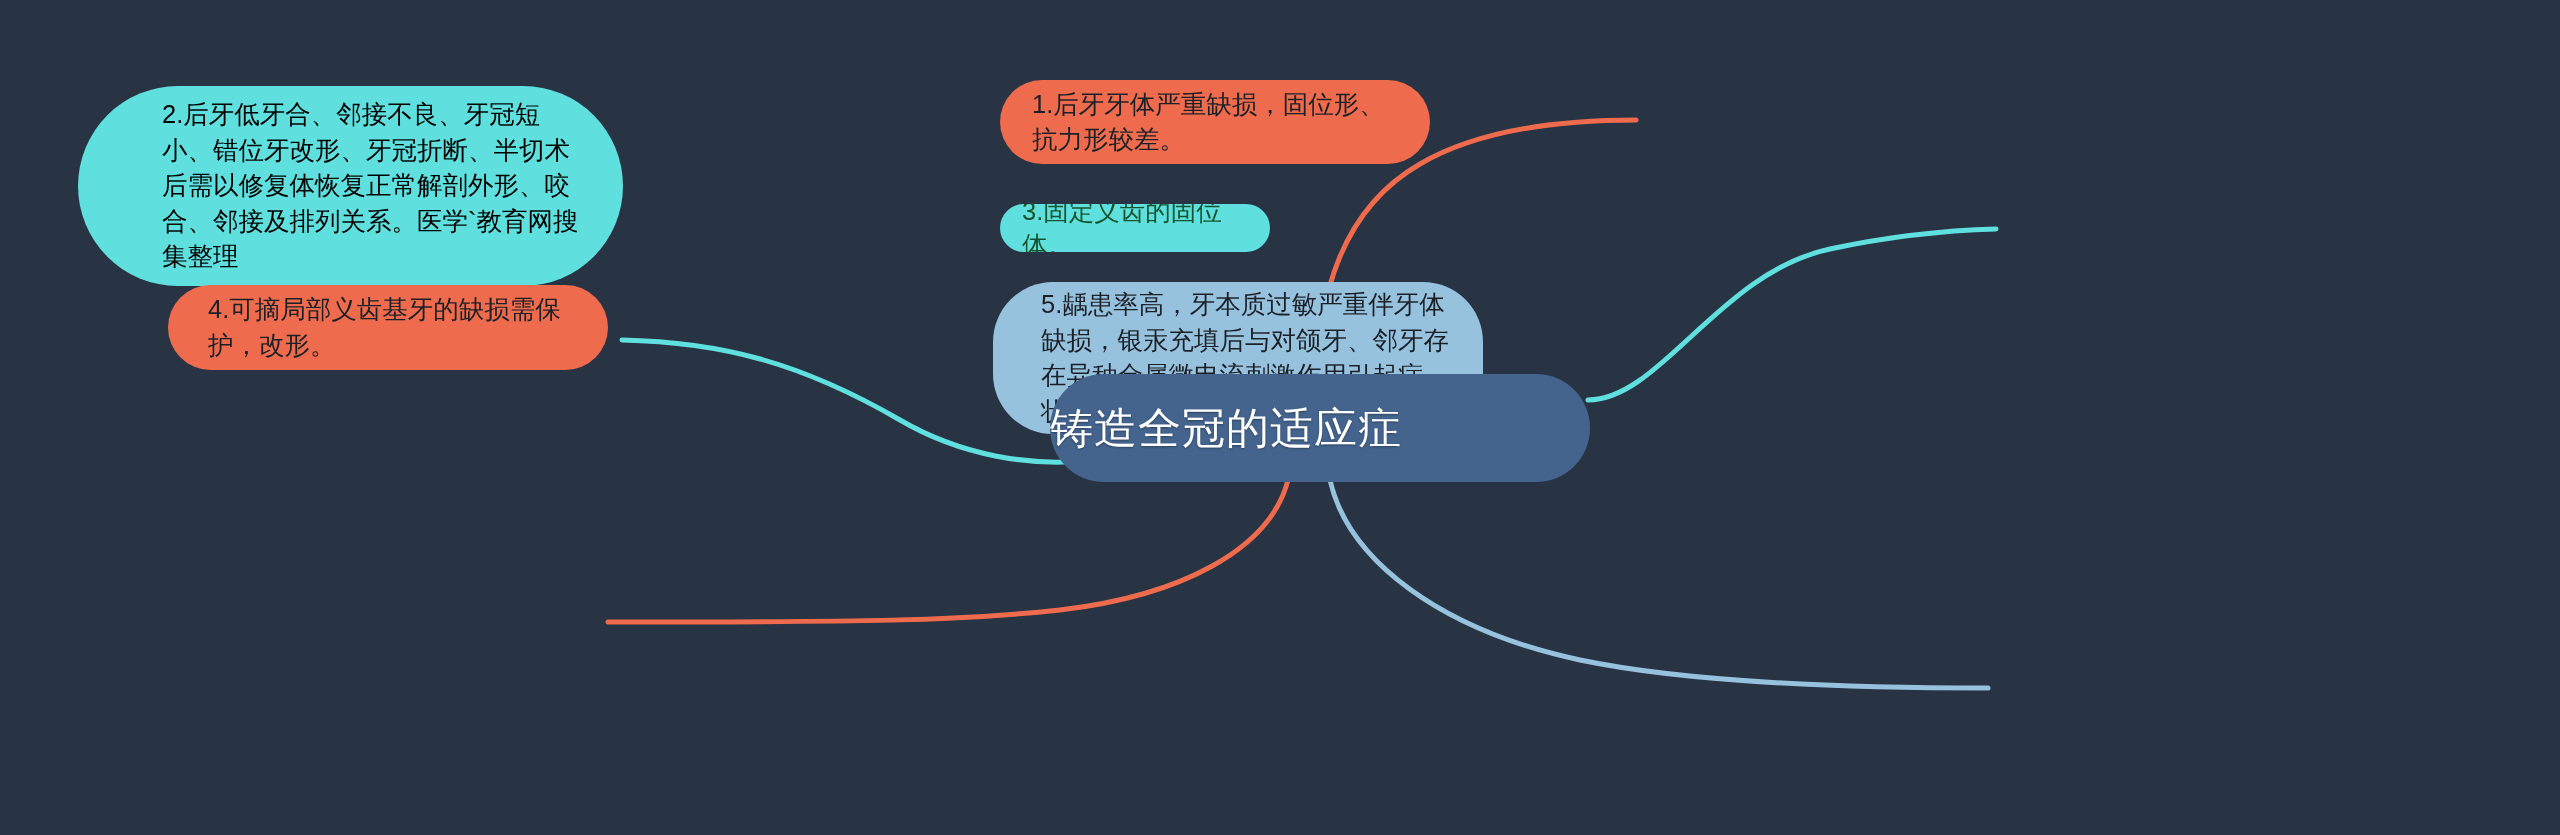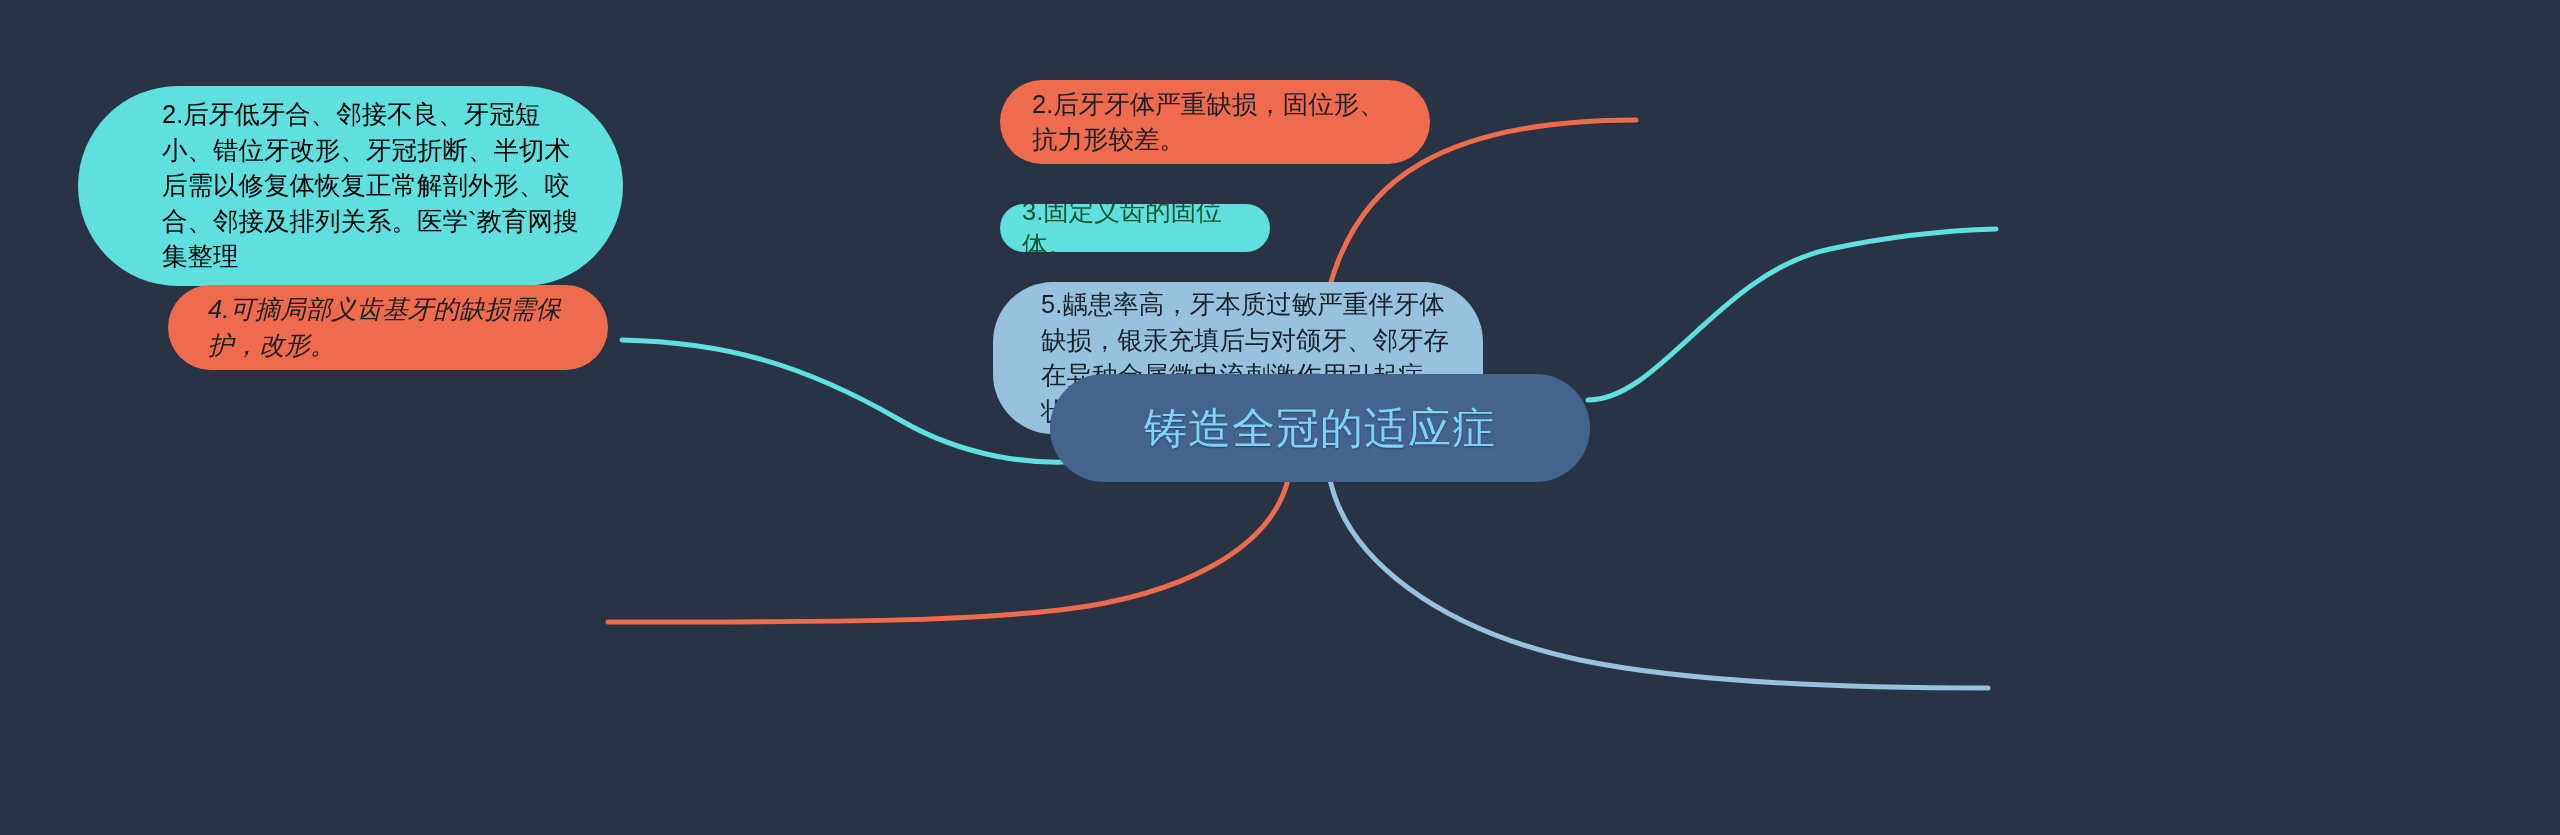--- a/index.html
+++ b/index.html
@@ -46,22 +46,22 @@
     left: 1050px;
     top: 374px;
     width: 540px;
     height: 108px;
     background: #44648E;
     border-radius: 54px;
     justify-content: center;
     z-index: 5;
   }
   .root-node .node-text {
-    text-align: center;
-    color: #7dd3fc;
+    text-align: left;
+    color: #ffffff;
     font-size: 43px;
     line-height: 52px;
     letter-spacing: 1px;
     text-shadow: 0 1px 2px rgba(18,24,34,0.45);
   }
 
   
   .node-2 {
     left: 78px;
     top: 86px;
@@ -124,21 +124,20 @@
     background: #EE6B4D;
     border-radius: 44px;
     padding: 6px 24px 6px 40px;
     z-index: 4;
   }
   .node-4 .node-text {
     color: #1B2027;
     font-size: 25.5px;
     line-height: 35.5px;
     text-align: left;
-    font-style: italic;
   }
 
   
   .node-5 {
     left: 993px;
     top: 282px;
     width: 490px;
     height: 152px;
     background: #96C2DE;
     border-radius: 60px;
@@ -168,21 +167,21 @@
     <path d="M 1288 480 C 1270 550 1180 596 1060 610 C 960 621 860 622 608 622" fill="none" stroke="#EE6B4D" stroke-width="5" stroke-linecap="round"></path>
 
     <path d="M 1330 480 C 1348 560 1440 630 1580 660 C 1700 685 1880 688 1988 688" fill="none" stroke="#96C2DE" stroke-width="5" stroke-linecap="round"></path>
   </svg>
 
   <div class="node node-2">
     <span class="node-text">2.后牙低牙合、邻接不良、牙冠短小、错位牙改形、牙冠折断、半切术后需以修复体恢复正常解剖外形、咬合、邻接及排列关系。医学`教育网搜集整理</span>
   </div>
 
   <div class="node node-1">
-    <span class="node-text">2.后牙牙体严重缺损，固位形、抗力形较差。</span>
+    <span class="node-text">1.后牙牙体严重缺损，固位形、抗力形较差。</span>
   </div>
 
   <div class="node node-3">
     <span class="node-text">3.固定义齿的固位体。</span>
   </div>
 
   <div class="node node-4">
     <span class="node-text">4.可摘局部义齿基牙的缺损需保护，改形。</span>
   </div>
 

